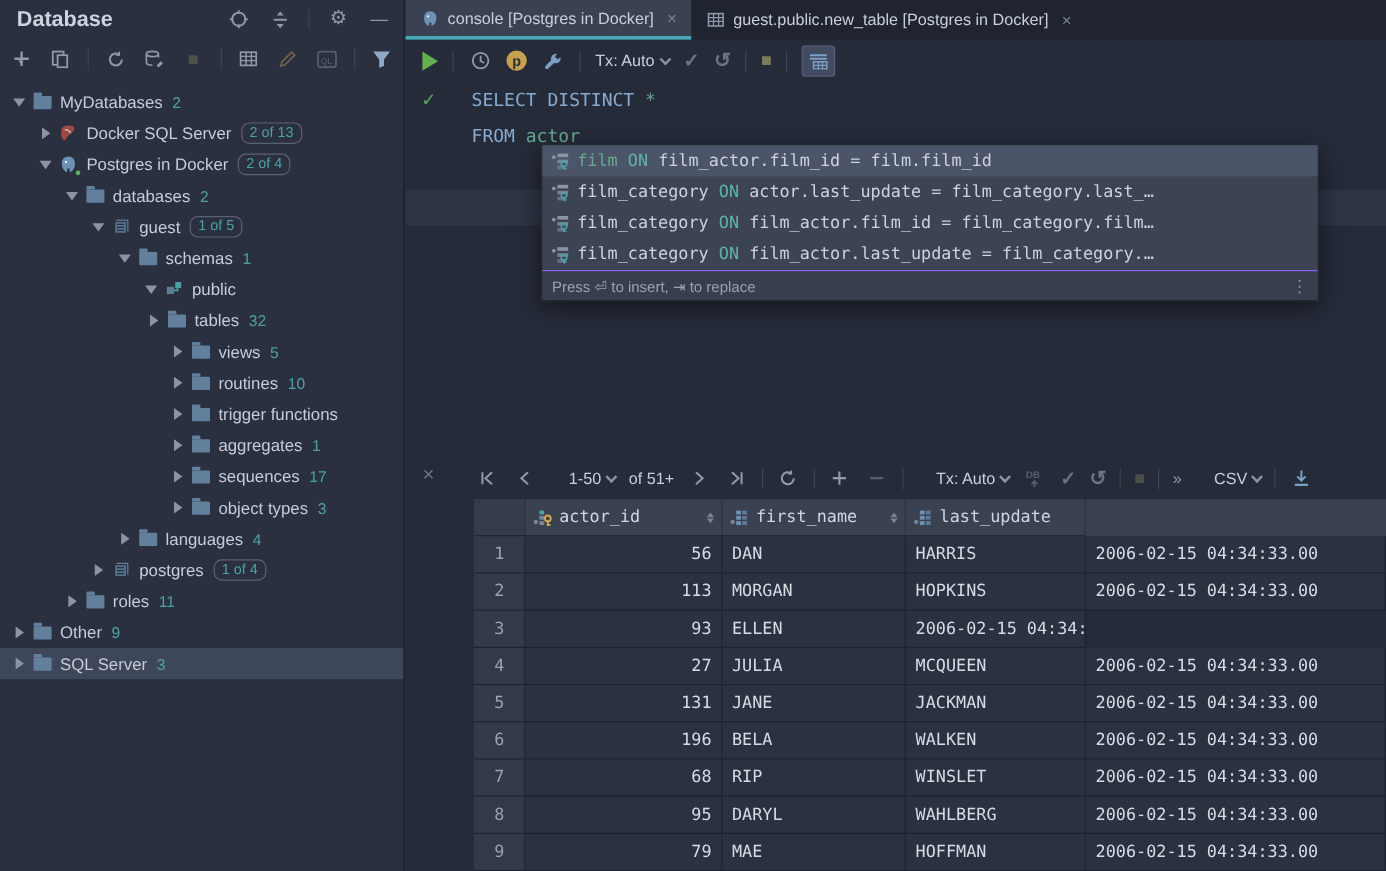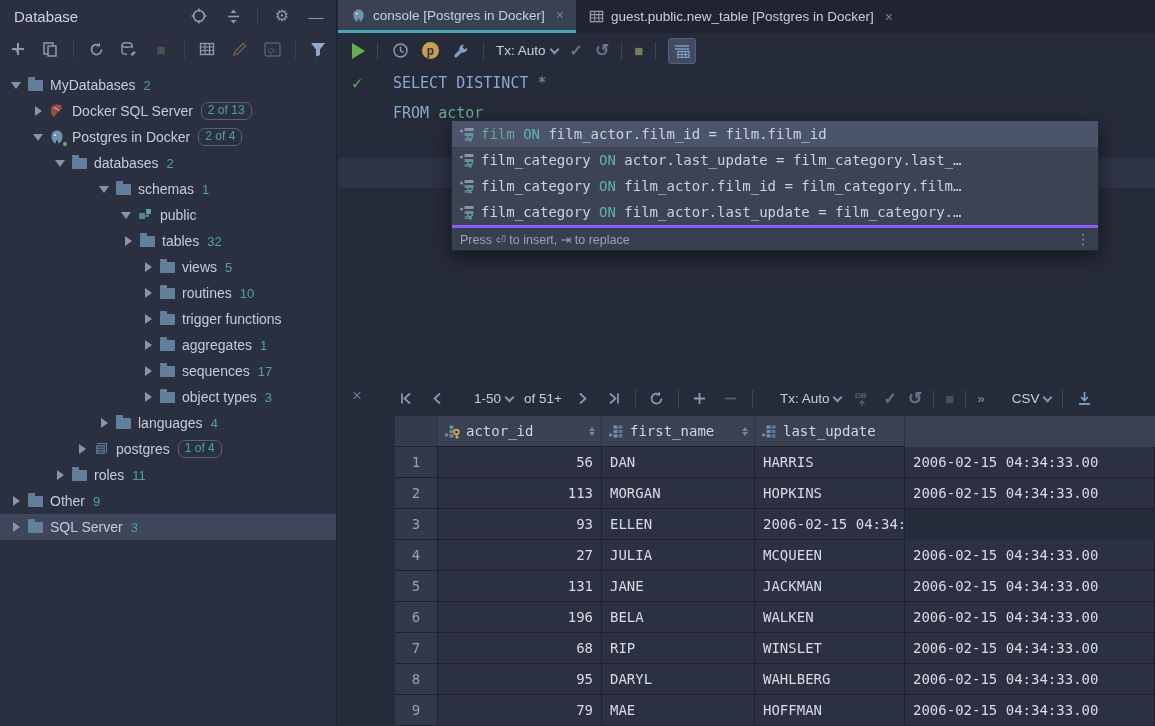--- a/index.html
+++ b/index.html
@@ -3,21 +3,21 @@
 <meta charset="utf-8">
 <style>
   * { margin:0; padding:0; box-sizing:border-box; }
   html,body { width:1155px; height:726px; overflow:hidden; background:#262b39; }
   body { font-family:"Liberation Sans", sans-serif; }
   .app { position:relative; width:1155px; height:726px; background:#262b39; }
 
   
   .left-panel { position:absolute; left:0; top:0; width:337px; height:726px; background:#2b3040; border-right:1px solid #1d212c; }
   .panel-header { height:32px; display:flex; align-items:center; padding:0 10px 0 14px; }
-  .panel-title { color:#ced4df; font-size:15px; flex:0 0 auto; }
+  .panel-title { color:#ced4df; font-size:18px; flex:0 0 auto;font-weight:bold; }
   .panel-header .spacer { flex:1; }
   .hdr-icons { display:flex; align-items:center; gap:14px; }
   .hdr-sep { width:1px; height:16px; background:#3c4352; }
   .icon-btn { display:flex; align-items:center; justify-content:center; width:20px; height:20px; color:#8f99ab; cursor:pointer; }
   .icon-btn svg { display:block; }
   .panel-toolbar { height:34px; display:flex; align-items:center; gap:13px; padding:0 8px; }
   .pt-sep { width:1px; height:18px; background:#3c4352; }
   .disabled { opacity:.45; }
   .gear-glyph { font-size:16px; line-height:1; }
   .minus-glyph { font-size:15px; line-height:1; }
@@ -68,21 +68,21 @@
   .tok-tbl { color:#6aa98c; }
   .tok-plain { color:#ccd3df; }
   .cursor { display:inline-block; width:9px; height:3px; background:#d8dde6; vertical-align:baseline; margin-left:1px; }
 
   
   .popup { position:absolute; left:113px; top:120px; width:648px; background:#3c4353; border:1px solid #23272f; box-shadow:0 6px 18px rgba(0,0,0,.5); z-index:5; }
   .pp-row { height:26px; display:flex; align-items:center; font-family:"DejaVu Sans Mono", monospace; font-size:14px; color:#ccd3df; padding:0 6px; white-space:pre; overflow:hidden; cursor:pointer; }
   .pp-row.selected { background:#4b5468; }
   .pp-icon { width:18px; height:16px; flex:0 0 18px; margin-right:5px; display:flex; align-items:center; justify-content:center; }
   .tok-on { color:#5fb3ab; }
-  .pp-footer { height:25px; border-top:3px solid #8b5cf6; background:#373e4d; display:flex; align-items:center; padding:0 8px; color:#99a2b2; font-size:12.5px; }
+  .pp-footer { height:25px; border-top:1px solid #8b5cf6; background:#373e4d; display:flex; align-items:center; padding:0 8px; color:#99a2b2; font-size:12.5px; }
   .pp-footer .spacer { flex:1; }
   .kebab { color:#8a93a5; font-size:14px; letter-spacing:0; }
 
   
   .results { position:absolute; left:0; top:382px; right:0; bottom:0; }
   .results-close { position:absolute; left:14px; top:4px; color:#6e7687; font-size:17px; cursor:pointer; }
   .results-toolbar { position:absolute; left:58px; top:0; right:0; height:33px; display:flex; align-items:center; gap:11px; color:#c8cfdb; font-size:13.5px; }
   .rt-sep { width:1px; height:18px; background:#3c4352; }
   .pg-label { display:flex; align-items:center; gap:5px; cursor:pointer;margin-left:16px; }
   .muted-ic { color:#8f99ab; }
@@ -225,20 +225,34 @@
         </div>
         <div class="tree-row" style="padding-left: 52px;">
           <span class="tw-arrow">
             <span class="tri-d"></span>
           </span>
           <span class="tw-icon">
             <span class="folder-shape"></span>
           </span>
           <span class="tree-label">databases</span>
           <span class="tree-count">2</span>
+        </div>
+        <div class="tree-row" style="padding-left: 74px;">
+          <span class="tw-arrow">
+            <span class="tri-d"></span>
+          </span>
+          <span class="tw-icon">
+            <svg width="16" height="16" viewBox="0 0 16 16">
+              <rect x="4" y="2" width="10" height="10" fill="#62809c"></rect>
+              <rect x="2.5" y="3.5" width="10" height="10" fill="#54708c" stroke="#2b3040" stroke-width="1"></rect>
+              <path d="M4.5 6h6 M4.5 8.5h6 M4.5 11h6" stroke="#2b3040" stroke-width="1"></path>
+            </svg>
+          </span>
+          <span class="tree-label">guest</span>
+          <span class="tree-badge">1 of 5</span>
         </div>
         <div class="tree-row" style="padding-left: 96px;">
           <span class="tw-arrow">
             <span class="tri-d"></span>
           </span>
           <span class="tw-icon">
             <span class="folder-shape"></span>
           </span>
           <span class="tree-label">schemas</span>
           <span class="tree-count">1</span>

